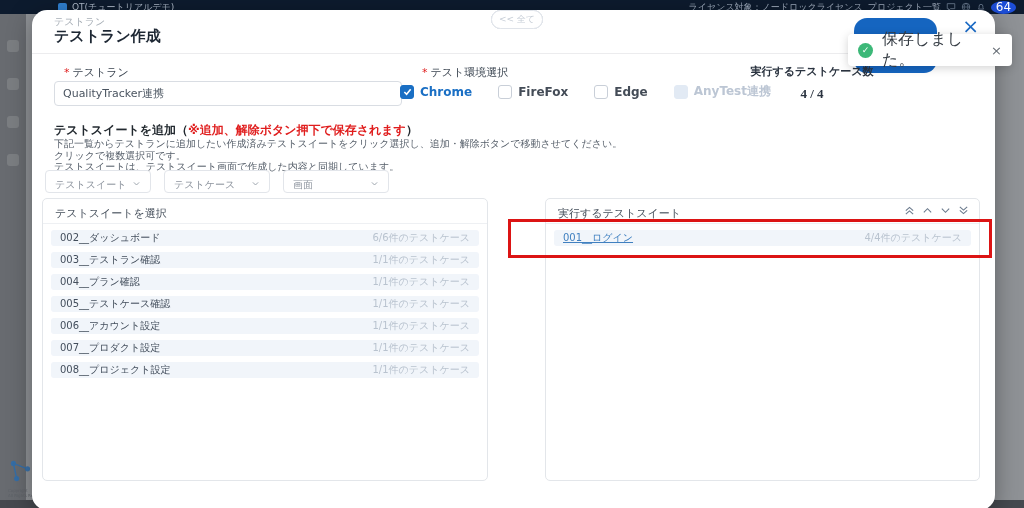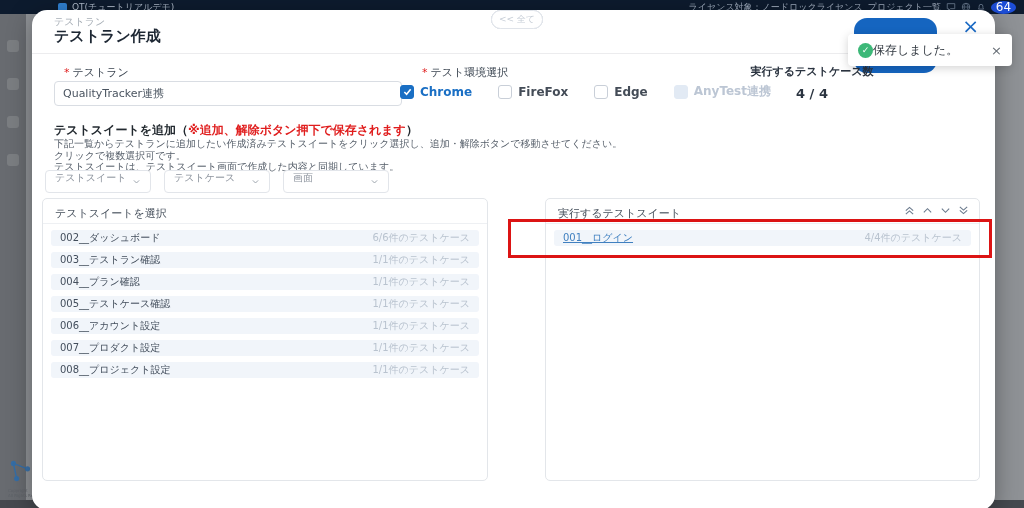--- a/index.html
+++ b/index.html
@@ -41,32 +41,32 @@
   .env-row { position:absolute; left:368px; top:73px; display:flex; gap:26px; align-items:center; }
   .chk { display:flex; align-items:center; gap:6px; cursor:pointer; }
   .box { width:14px; height:14px; border:1px solid #c9cfd8; border-radius:3px; background:#fff; display:flex; align-items:center; justify-content:center; }
   .box svg { display:none; }
   .box.checked { background:#1a6fc4; border-color:#1a6fc4; }
   .box.checked svg { display:block; }
   .box.disabled { background:#e2eaf4; border-color:#e2eaf4; }
   .chk-label { font-size:12px; color:#444c57;font-weight:bold; }
   .chk-label.lbl-checked { color:#1a6fc4; }
   .chk-label.lbl-disabled { color:#bcc6d4; }
-  .count-group { position:absolute; left:690px; top:54px; width:180px; text-align:center; }
+  .count-group { position:absolute; left:690px; top:54px; width:180px; text-align:center;font-family:Liberation Serif, serif; }
   .count-label { font-size:11px; font-weight:bold; color:#2b3440; }
   .count-value { font-size:13px; font-weight:bold; color:#2b3440; margin-top:7px; }
 
   
   .section-title { position:absolute; left:22px; top:112px; font-size:12px; font-weight:bold; color:#22292f; }
   .section-title .red { color:#e01d1d; }
   .desc { position:absolute; left:22px; font-size:10px; color:#565f6a; }
 
   
   .filter-row { position:absolute; left:13px; top:160px; display:flex; gap:13px; }
-  .filter-box { width:106px; height:23px; border:1px solid #e2e5ea; border-radius:4px; background:#fff; display:flex; align-items:flex-start; justify-content:space-between; padding:0 9px; cursor:pointer; }
+  .filter-box { width:106px; height:23px; border:1px solid #e2e5ea; border-radius:4px; background:#fff; display:flex; align-items:flex-end; justify-content:space-between; padding:0 9px; cursor:pointer; }
   .filter-label { font-size:10px; color:#8d949e; }
 
   
   .panel { position:absolute; top:188px; height:283px; border:1px solid #e3e6ea; border-radius:5px; background:#fff; }
   .panel-left { left:10px; width:446px; }
   .panel-right { left:513px; width:435px; }
   .panel-header { position:relative; height:25px; border-bottom:1px solid #eef0f3; font-size:11px; color:#454f5b; padding:7px 0 0 12px; }
   .sort-icons { position:absolute; right:10px; top:6px; display:flex; gap:7px; }
   .sort-icons span { display:inline-flex; cursor:pointer; }
   .rows { padding:6px 8px; }
@@ -77,21 +77,21 @@
 
   
   .tbtn { position:absolute; left:459px; width:52px; height:19px; border:1px solid #e0e4ea; border-radius:10px; background:#fff; color:#c6cdd6; font-size:9px; cursor:pointer; font-family:inherit; }
 
   
   .red-box { position:absolute; left:476px; top:209px; width:484px; height:39px; border:3px solid #dc1414; z-index:5; pointer-events:none; }
 
   
   .toast { position:absolute; left:848px; top:34px; width:164px; height:32px; background:#fff; border-radius:4px; box-shadow:0 2px 10px rgba(0,0,0,.18); display:flex; align-items:center; z-index:10; padding:0 10px; }
   .toast-check { width:15px; height:15px; border-radius:50%; background:#3cb878; color:#fff; font-size:9px; display:flex; align-items:center; justify-content:center; flex:none; }
-  .toast-msg { font-size:12px; color:#333a42; flex:1; }
+  .toast-msg { font-size:16px; color:#333a42; margin-left:9px; flex:1; }
   .toast-close { font-size:13px; color:#666d75; background:none; border:none; cursor:pointer; font-family:inherit; }
 </style>
 </head>
 <body>
 
 <div class="screen">
 
   <div class="topbar">
     <div class="topbar-left">
       <span class="logo-sq"></span>

